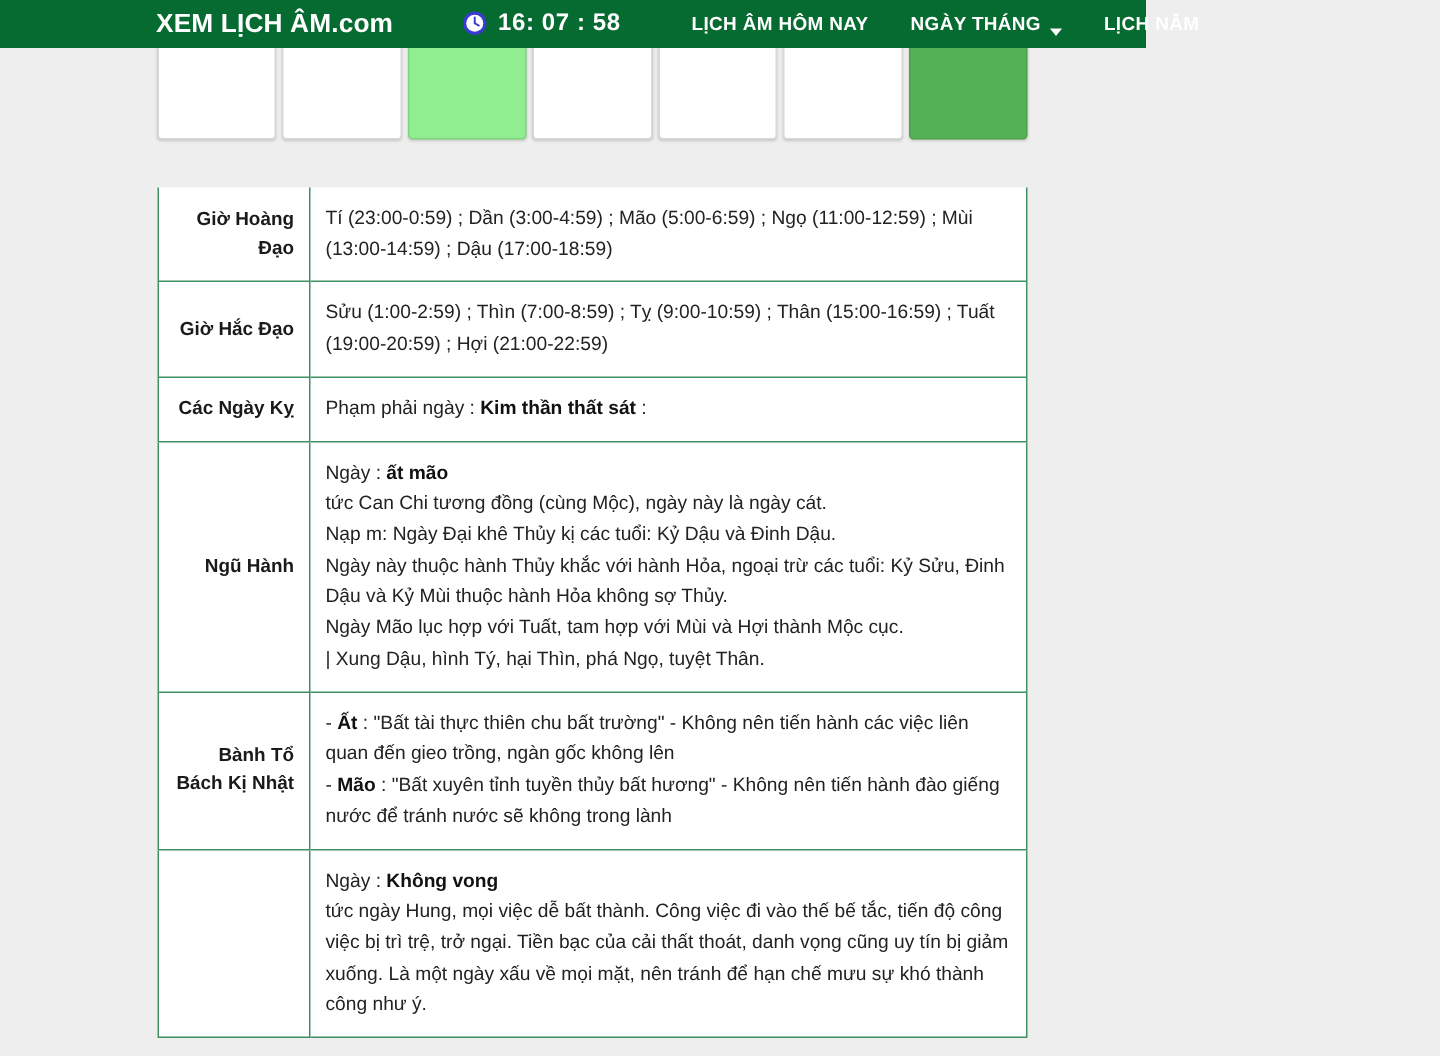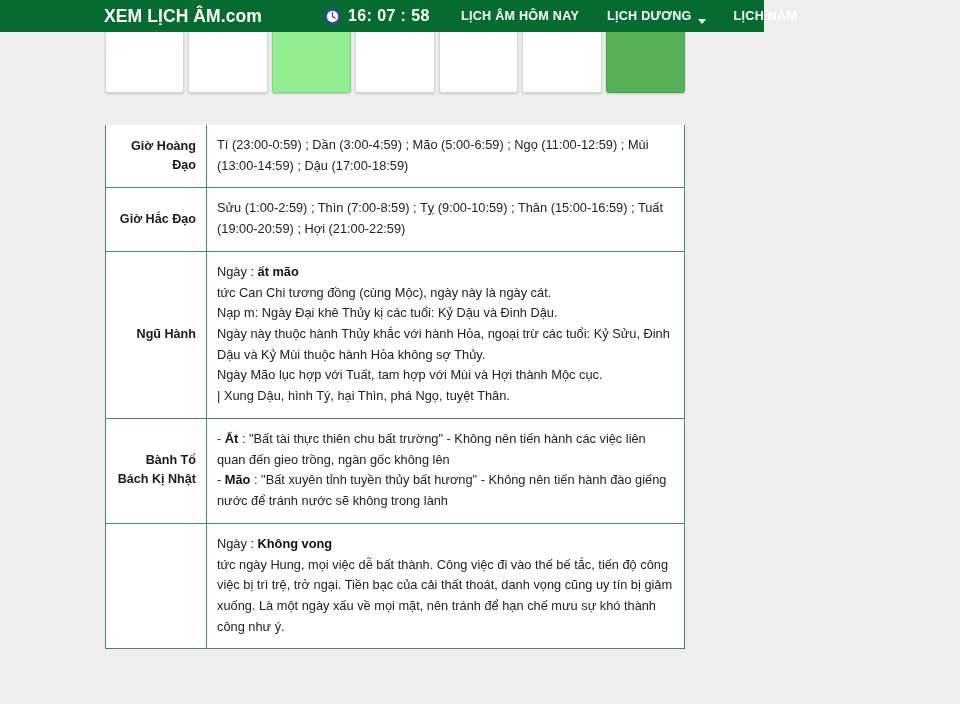--- a/index.html
+++ b/index.html
@@ -84,25 +84,25 @@
     top: 50%;
     transform: translateY(-50%);
     color: #ffffff;
     font-size: 17.5px;
     font-weight: bold;
     letter-spacing: .1px;
     white-space: nowrap;
   }
   #clock-wrap {
     position: absolute;
-    left: 324px;
+    left: 308px;
     top: 50%;
     transform: translateY(-50%);
     display: flex;
-    align-items: center;
+    align-items: flex-start;
     gap: 7px;
     white-space: nowrap;
   }
   #clock-icon {
     width: 17px;
     height: 17px;
     display: block;
   }
   #clock-text {
     color: #ffffff;
@@ -248,21 +248,21 @@
       <line x1="12" y1="12" x2="15.8" y2="14.2" stroke="#3b3bd0" stroke-width="1.8" stroke-linecap="round"></line>
     </svg>
     <span id="clock-text">16: 07 : 58</span>
   </div>
 
   <nav id="mainnav">
       <div class="nav-item">
         <span>LỊCH ÂM HÔM NAY</span>
       </div>
       <div class="nav-item">
-        <span>LỊCH DƯƠNG</span>
+        <span>NGÀY THÁNG</span>
         <span class="caret"></span>
       </div>
       <div class="nav-item">
         <span>LỊCH NĂM</span>
       </div>
     </nav>
 </div>
 
 <div id="main-panel">
   <table id="info-table">
@@ -273,20 +273,26 @@
             <span class="line">Tí (23:00-0:59) ; Dần (3:00-4:59) ; Mão (5:00-6:59) ; Ngọ (11:00-12:59) ; Mùi (13:00-14:59) ; Dậu (17:00-18:59)</span>
           </td>
         </tr>
         <tr>
           <td class="label-cell">Giờ Hắc Đạo</td>
           <td class="value-cell">
             <span class="line">Sửu (1:00-2:59) ; Thìn (7:00-8:59) ; Tỵ (9:00-10:59) ; Thân (15:00-16:59) ; Tuất (19:00-20:59) ; Hợi (21:00-22:59)</span>
           </td>
         </tr>
         <tr>
+          <td class="label-cell">Các Ngày Kỵ</td>
+          <td class="value-cell">
+            <span class="line"><span>Phạm phải ngày : </span><b>Kim thần thất sát</b><span> :</span></span>
+          </td>
+        </tr>
+        <tr>
           <td class="label-cell">Ngũ Hành</td>
           <td class="value-cell">
             <span class="line"><span>Ngày : </span><b>ất mão</b><span></span></span>
             <span class="line">tức Can Chi tương đồng (cùng Mộc), ngày này là ngày cát.</span>
             <span class="line">Nạp m: Ngày Đại khê Thủy kị các tuổi: Kỷ Dậu và Đinh Dậu.</span>
             <span class="line">Ngày này thuộc hành Thủy khắc với hành Hỏa, ngoại trừ các tuổi: Kỷ Sửu, Đinh Dậu và Kỷ Mùi thuộc hành Hỏa không sợ Thủy.</span>
             <span class="line">Ngày Mão lục hợp với Tuất, tam hợp với Mùi và Hợi thành Mộc cục.</span>
             <span class="line">| Xung Dậu, hình Tý, hại Thìn, phá Ngọ, tuyệt Thân.</span>
           </td>
         </tr>

